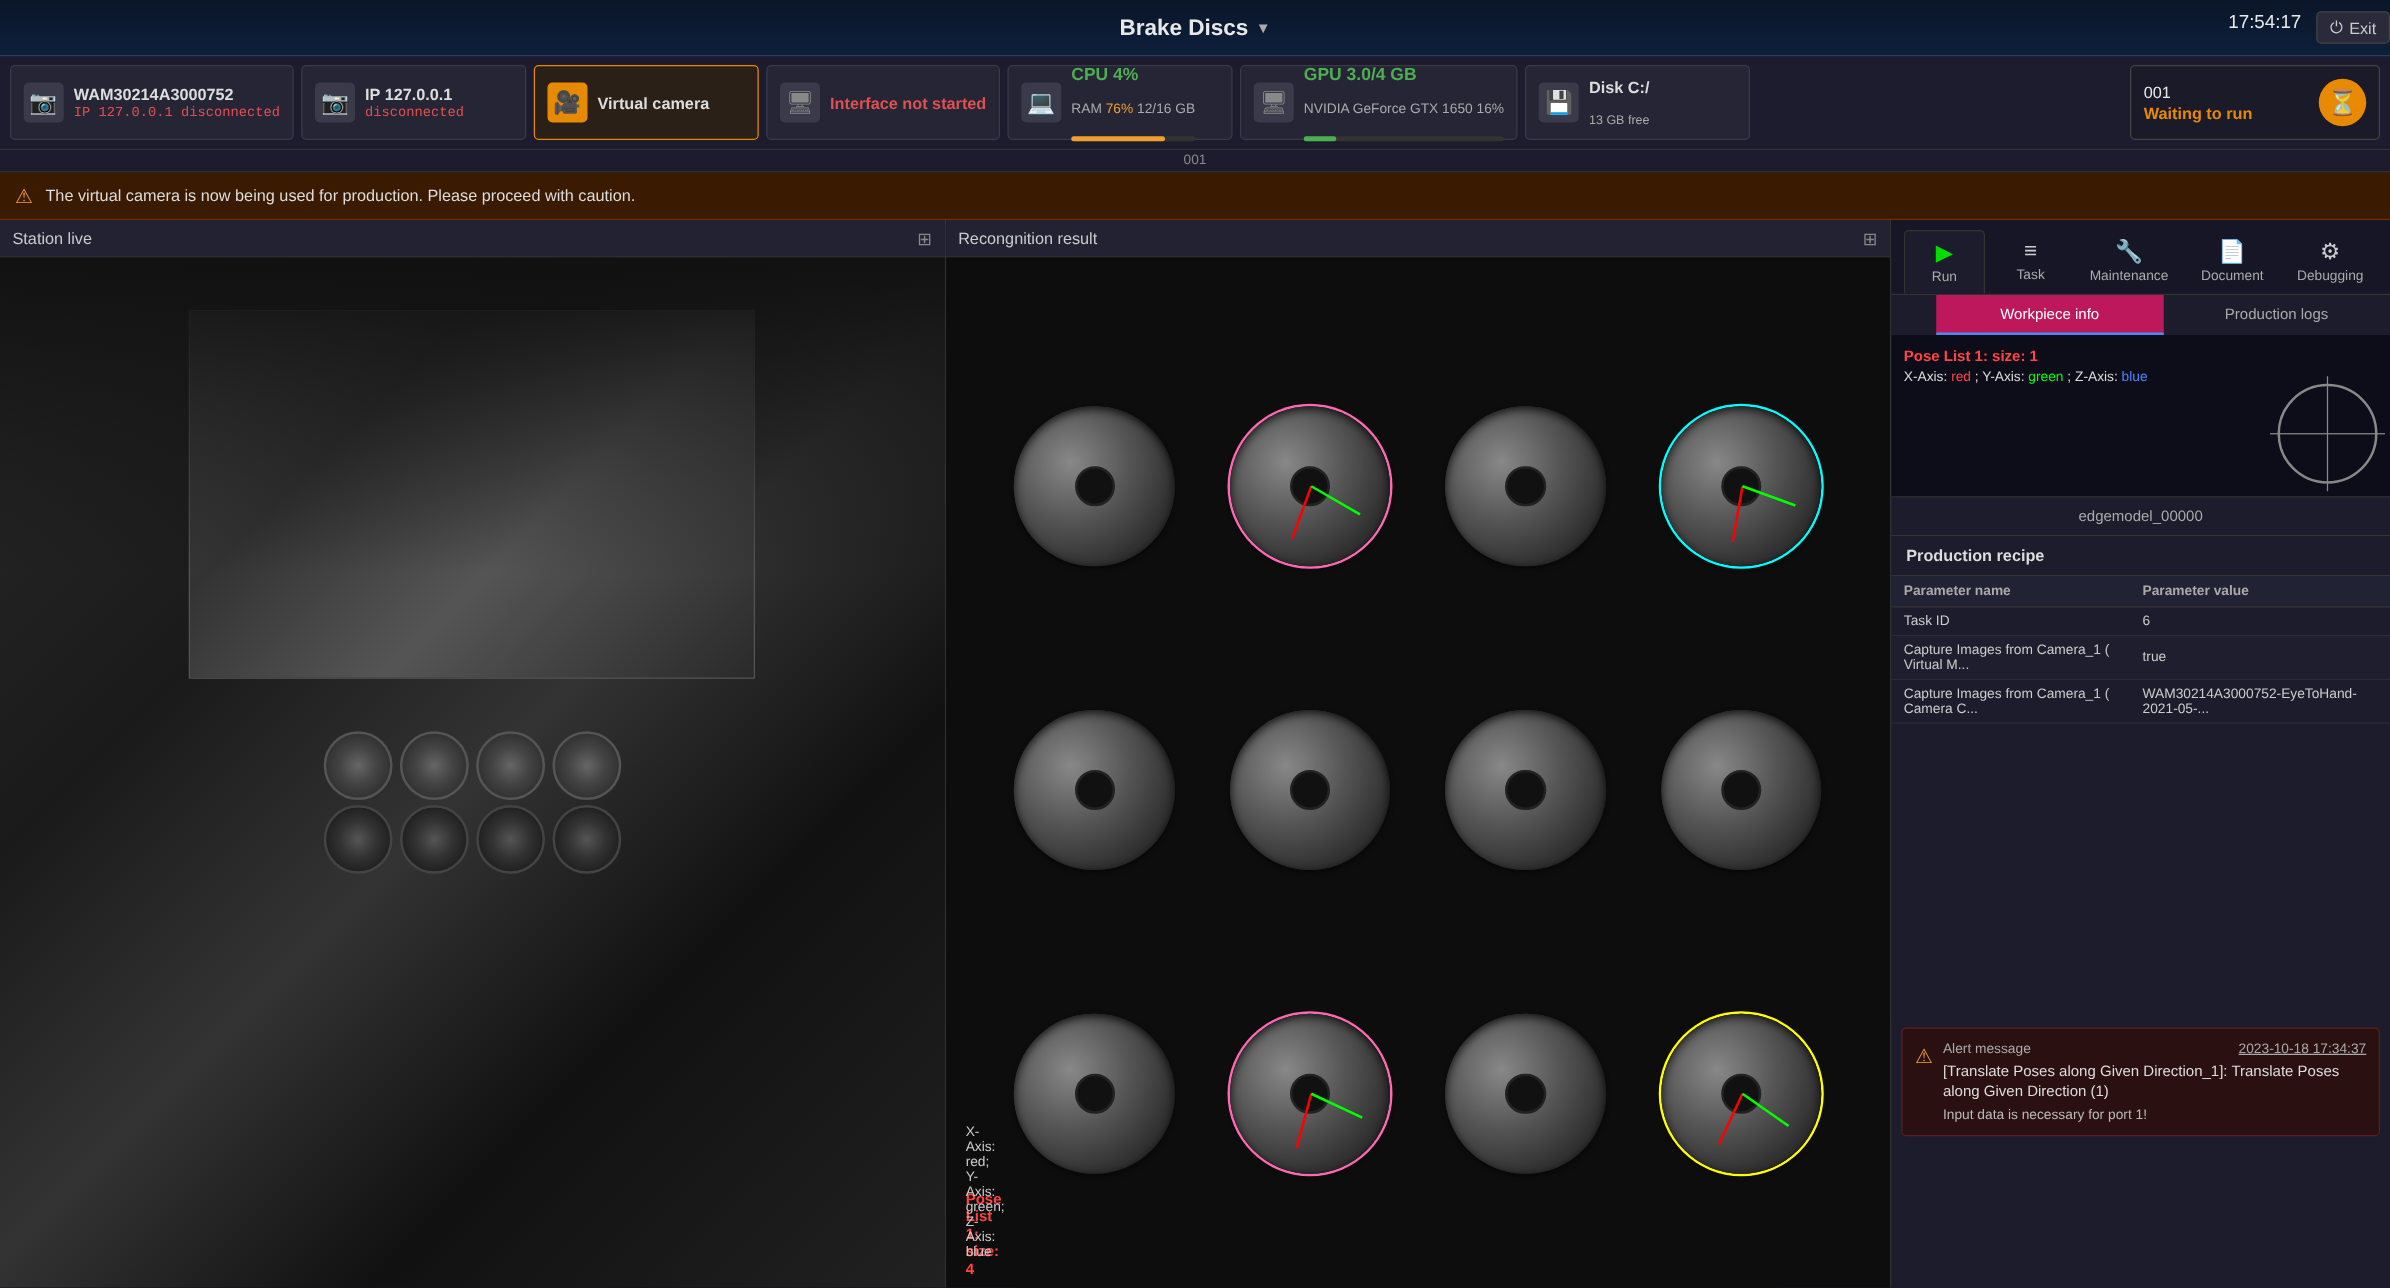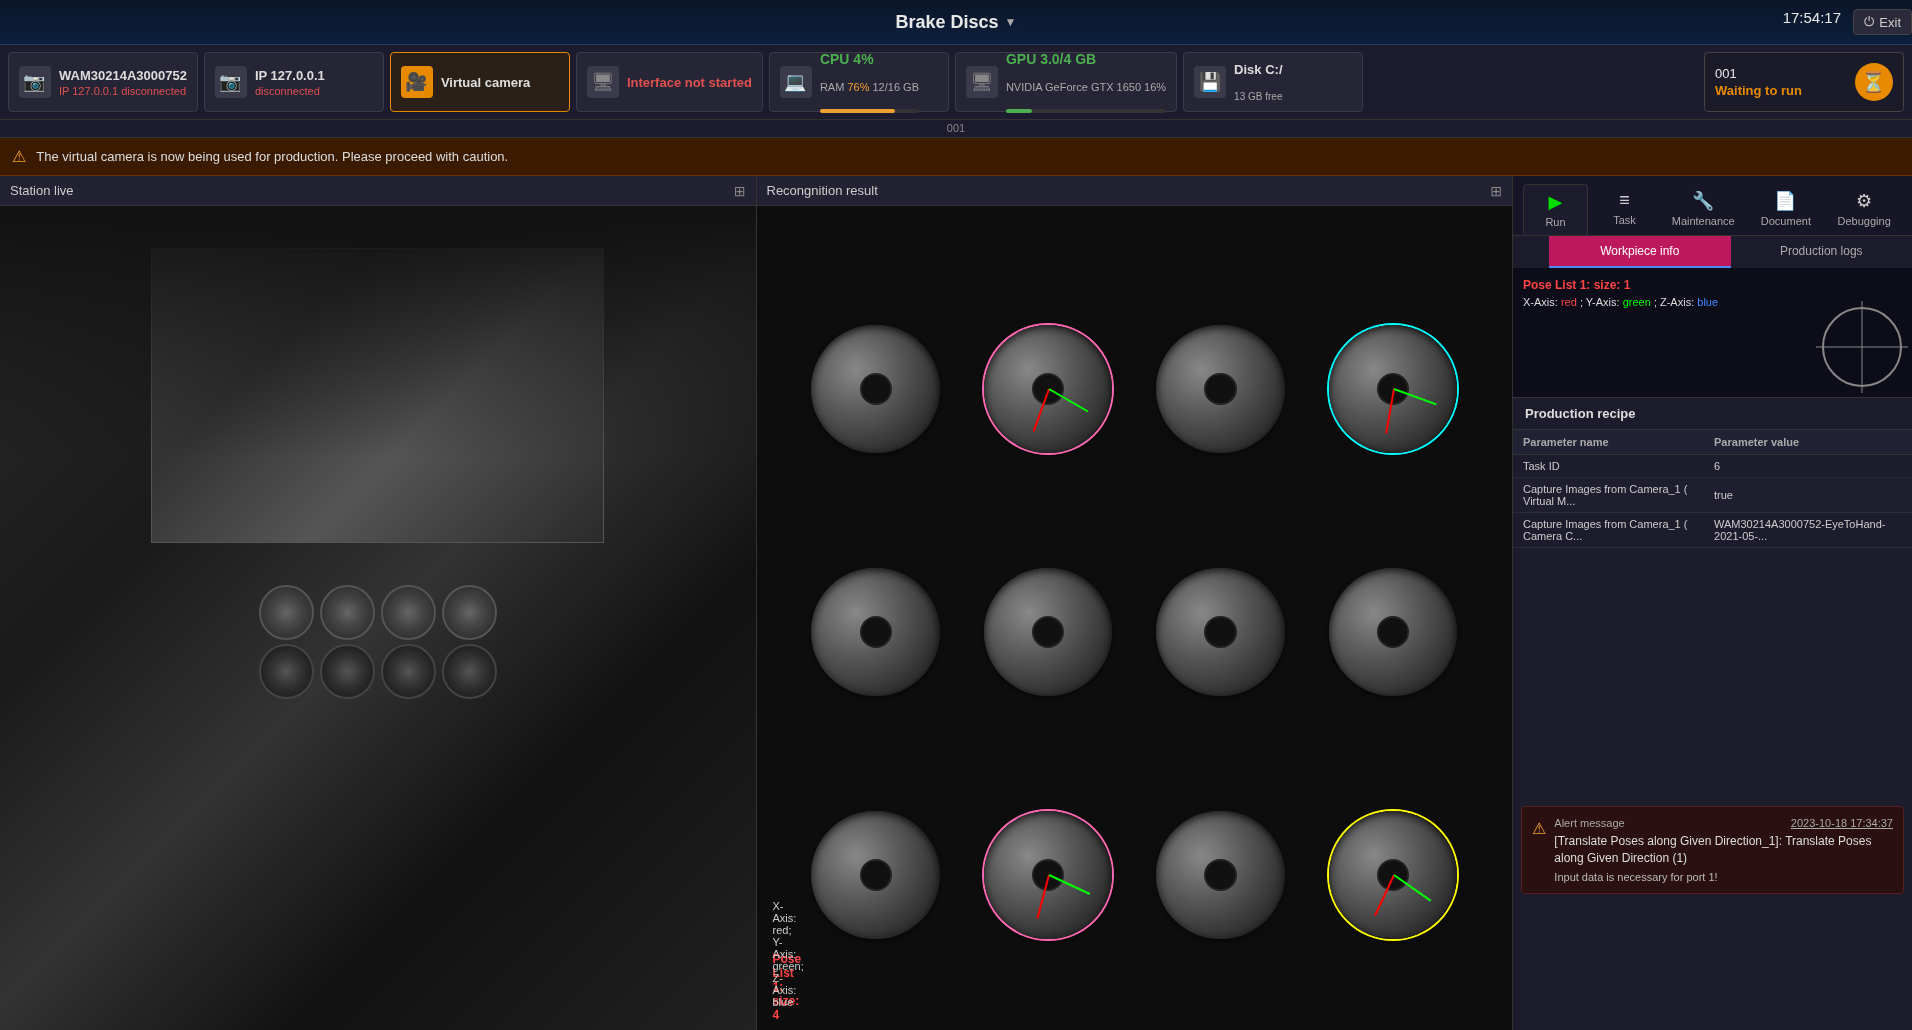--- a/index.html
+++ b/index.html
@@ -108,20 +108,21 @@
       gap: 2px;
     }
     .status-card-title {
       color: #ddd;
       font-size: 13px;
       font-weight: 600;
     }
     .status-card-sub {
       color: #888;
       font-size: 11px;
+      font-family: Liberation Mono, monospace;
     }
     .status-card-sub.disconnected { color: #e05050; }
     .cpu-info { display: flex; flex-direction: column; gap: 14px; }
     .cpu-percent { color: #4CAF50; font-size: 14px; font-weight: bold; }
     .ram-text { font-size: 11px; color: #aaa; }
     .ram-highlight { color: #f0a030; }
     .gpu-text { font-size: 11px; color: #aaa; }
     .gpu-highlight { color: #4CAF50; }
     .disk-free { font-size: 10px; color: #aaa; }
 
@@ -761,20 +762,23 @@
             <span>; Y-Axis: </span><span class="pose-axis-green">green</span>
             <span>; Z-Axis: </span><span class="pose-axis-blue">blue</span>
           </div>
         </div>
         <div class="pose-circle">
           <div class="pose-cross-h"></div>
           <div class="pose-cross-v"></div>
         </div>
       </div>
 
+      <div class="model-name">
+        <span>edgemodel_00000</span>
+      </div>
 
       <div class="recipe-section">
         <div class="recipe-title">Production recipe</div>
         <table class="recipe-table">
           <thead>
             <tr>
               <th>Parameter name</th>
               <th>Parameter value</th>
             </tr>
           </thead>

